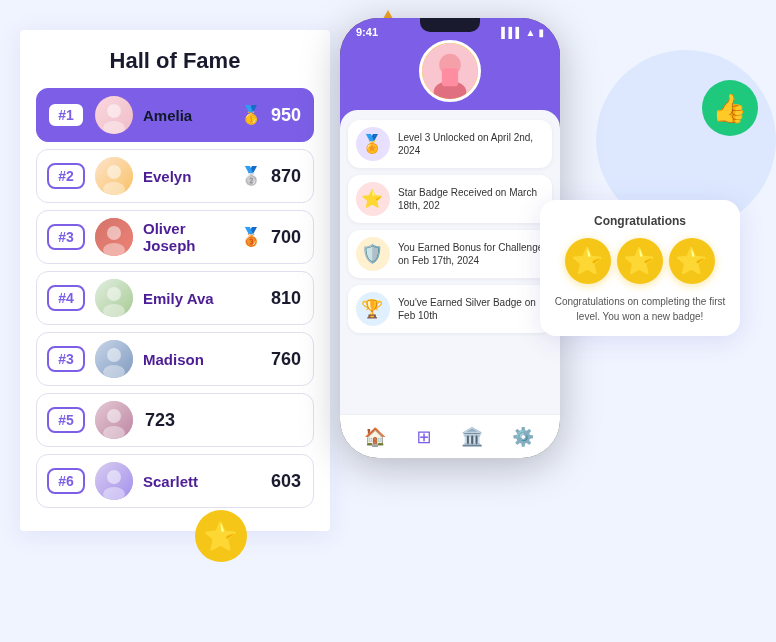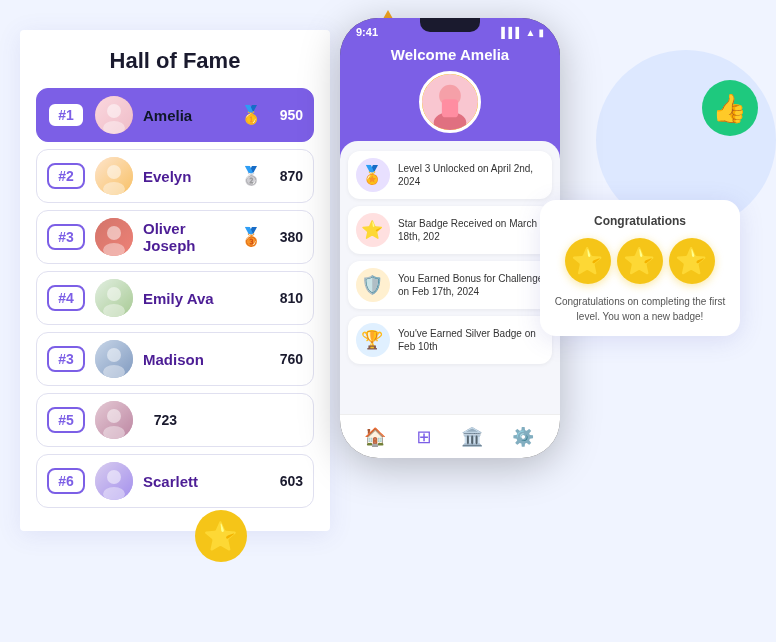--- a/index.html
+++ b/index.html
@@ -133,25 +133,25 @@
       color: #4c1d95;
     }
     .hof-row.highlighted .hof-name {
       color: #0f172a;
     }
     .hof-medal {
       font-size: 18px;
       margin-right: 6px;
     }
     .hof-score {
-      font-size: 14px;
+      font-size: 18px;
       font-weight: 700;
       color: #1a1a2e;
       min-width: 34px;
-      text-align: right;
+      text-align: center;
     }
     .hof-row.highlighted .hof-score {
       color: white;
     }
 
     
     .phone-mockup {
       position: absolute;
       top: 18px;
       left: 340px;
@@ -358,21 +358,21 @@
         <div class="hof-rank">#3</div>
         <div class="hof-avatar avatar-oliver">
           <svg width="38" height="38" viewBox="0 0 38 38">
             <circle cx="19" cy="19" r="19" fill="rgba(255,255,255,0.3)"></circle>
             <circle cx="19" cy="15" r="7" fill="rgba(255,255,255,0.5)"></circle>
             <ellipse cx="19" cy="32" rx="11" ry="7" fill="rgba(255,255,255,0.4)"></ellipse>
           </svg>
         </div>
         <div class="hof-name">Oliver Joseph</div>
         <span class="hof-medal">🥉</span>
-        <div class="hof-score">380</div>
+        <div class="hof-score">700</div>
       </div>
       <div class="hof-row">
         <div class="hof-rank">#4</div>
         <div class="hof-avatar avatar-emily">
           <svg width="38" height="38" viewBox="0 0 38 38">
             <circle cx="19" cy="19" r="19" fill="rgba(255,255,255,0.3)"></circle>
             <circle cx="19" cy="15" r="7" fill="rgba(255,255,255,0.5)"></circle>
             <ellipse cx="19" cy="32" rx="11" ry="7" fill="rgba(255,255,255,0.4)"></ellipse>
           </svg>
         </div>
@@ -421,21 +421,20 @@
   <div class="phone-notch-bar">
     <span class="phone-time">9:41</span>
     <div style="width:60px;height:14px;background:#1a1a2e;border-radius:0 0 10px 10px;position:absolute;left:50%;transform:translateX(-50%);top:0;"></div>
     <div class="phone-icons">
       <span>▌▌▌</span>
       <span>▲</span>
       <span>▮</span>
     </div>
   </div>
   <div class="phone-screen">
-    <div class="phone-welcome">Welcome Amelia</div>
     <div class="phone-user-avatar">
       <svg width="62" height="62" viewBox="0 0 62 62">
         <circle cx="31" cy="31" r="31" fill="#f9c6d0"></circle>
         <circle cx="31" cy="24" r="12" fill="#f5a0a8"></circle>
         <ellipse cx="31" cy="54" rx="18" ry="12" fill="#e07080"></ellipse>
         <rect x="22" y="28" width="18" height="20" rx="4" fill="#ff8da1"></rect>
       </svg>
     </div>
     <div class="phone-activity-list" id="activity-list-container">
     <div class="phone-activity-item">

